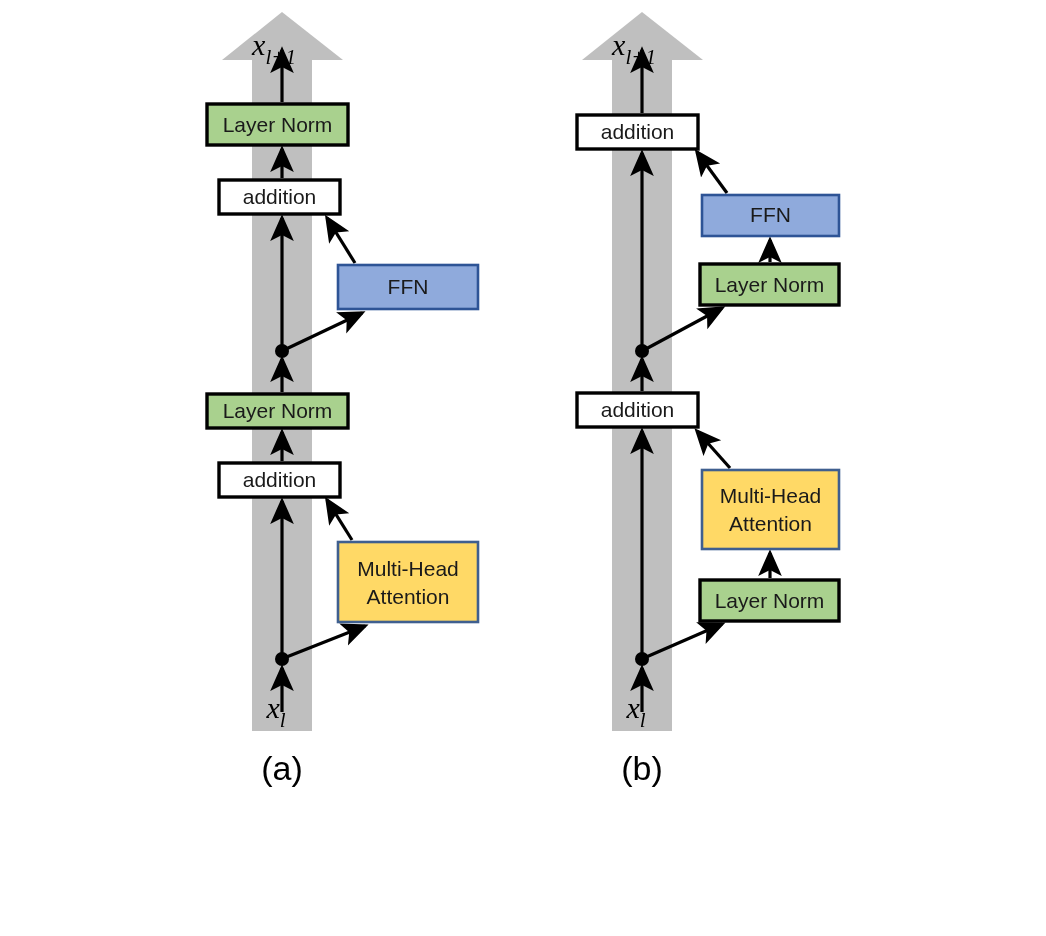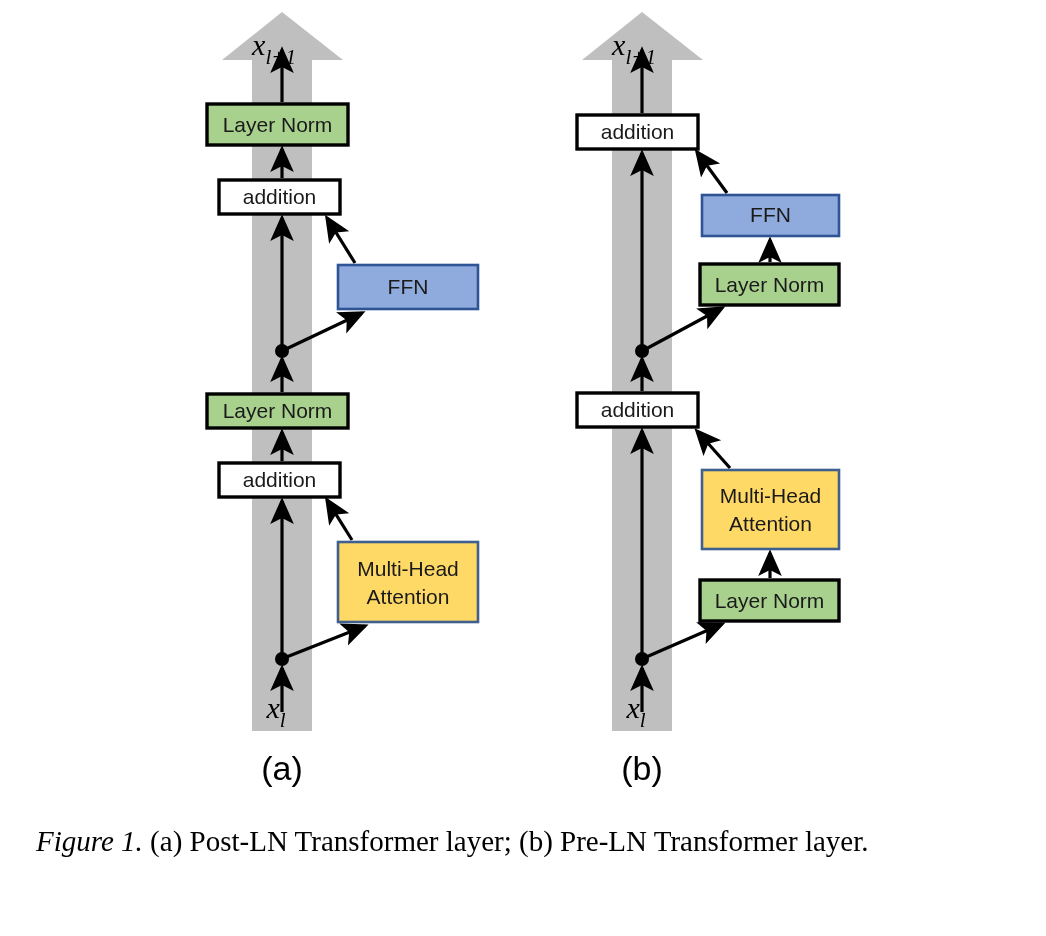--- a/index.html
+++ b/index.html
@@ -229,17 +229,14 @@
     </g>
     <g>
       <text class="var-label" x="636" y="718">
         <tspan>x</tspan><tspan class="var-sub" dy="9">l</tspan>
       </text>
     </g>
     <text class="panel-label" x="642" y="780">(b)</text>
 
   </svg>
 
-  <div class="caption">
-    <em>Figure 1.</em><span> (a) Post-LN Transformer layer; (b) Pre-LN Transformer layer.</span>
-  </div>
 
 </div>
 
 </body></html>

